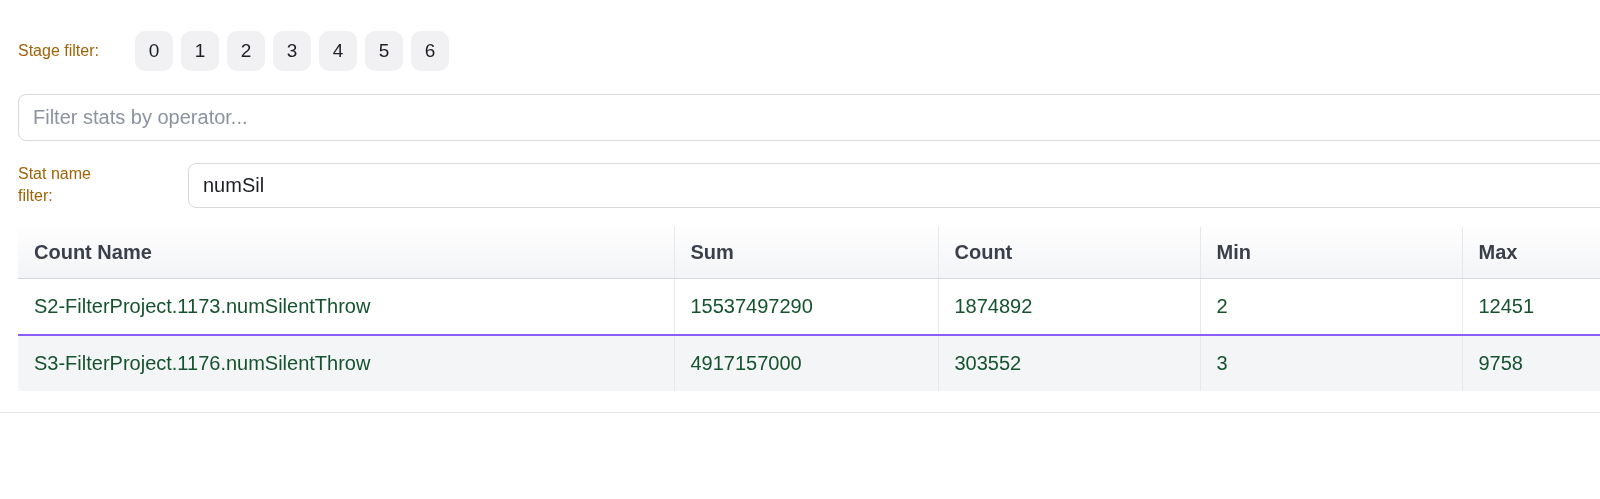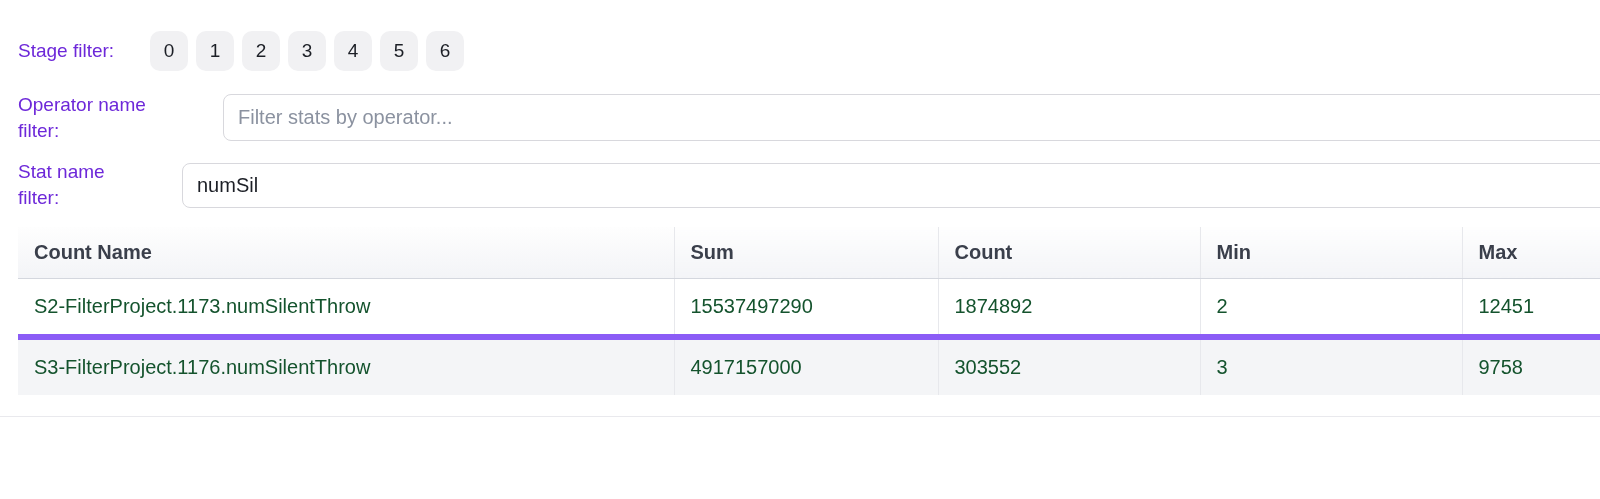--- a/index.html
+++ b/index.html
@@ -9,22 +9,22 @@
     height: 499px;
     overflow: hidden;
     background: #ffffff;
     font-family: "Liberation Sans", sans-serif;
   }
   .page { position: relative; width: 1600px; height: 499px; }
 
   .row { display: flex; align-items: center; }
 
   .lbl {
-    font-size: 19px;
-    color: #6d28d9;
+    font-size: 16px;
+    color: #a16207;
     line-height: 1.35;
   }
 
   
   .stage-row { margin: 31px 0 0 18px; height: 40px; }
   .stage-row .lbl { margin-right: 36px; }
   .stage-buttons { display: flex; gap: 8px; }
   .stage-btn {
     width: 38px; height: 40px;
     background: #f1f1f3;
@@ -50,21 +50,21 @@
     color: #1c1f26;
     padding: 0 12px;
     box-sizing: border-box;
     outline: none;
     background: #ffffff;
   }
   .duration-suffix { margin-left: 22px; }
 
   
   .operator-row { margin: 23px 0 0 18px; height: 47px; }
-  .stat-row { margin: 23px 0 4px 18px; height: 42px; }
+  .stat-row { margin: 23px 0 4px 18px; height: 42px; gap: 6px; }
   .wrap-lbl { display: block; }
   .op-lbl-box { flex: 0 0 205px; }
   .op-lbl-box .wrap-lbl { max-width: 150px; }
   .stat-lbl-box { flex: 0 0 164px; }
   .stat-lbl-box .wrap-lbl { max-width: 110px; }
   .text-input {
     flex: 1 1 auto;
     margin-right: -12px;
     border: 1px solid #d8d8dd;
     border-radius: 8px;
@@ -100,21 +100,21 @@
   .metrics-table td {
     color: #14532d;
     text-align: left;
     height: 55px;
     padding: 0 0 0 16px;
   }
   .metrics-table th + th,
   .metrics-table td + td { border-left: 1px solid #e7e8ec; }
   .metrics-table tbody tr:nth-child(odd) { background: #ffffff; }
   .metrics-table tbody tr:nth-child(even) { background: #f4f5f7; }
-  .metrics-table tbody tr + tr td { border-top: 6px solid #8b5cf6; }
+  .metrics-table tbody tr + tr td { border-top: 2px solid #8b5cf6; }
 
   .bottom-divider {
     margin-top: 21px;
     width: 1600px;
     height: 0;
     border-top: 1px solid #e9e9ed;
   }
 </style>
 </head>
 <body>
@@ -129,23 +129,20 @@
         <button class="stage-btn">2</button>
         <button class="stage-btn">3</button>
         <button class="stage-btn">4</button>
         <button class="stage-btn">5</button>
         <button class="stage-btn">6</button>
       </div>
   </div>
 
 
   <div class="row operator-row">
-    <div class="op-lbl-box">
-      <span class="lbl wrap-lbl">Operator name filter:</span>
-    </div>
     <input class="text-input op-input" type="text" placeholder="Filter stats by operator..." style="">
   </div>
 
   <div class="row stat-row">
     <div class="stat-lbl-box">
       <span class="lbl wrap-lbl">Stat name filter:</span>
     </div>
     <input class="text-input stat-input" type="text" value="numSil" style="">
   </div>
 

